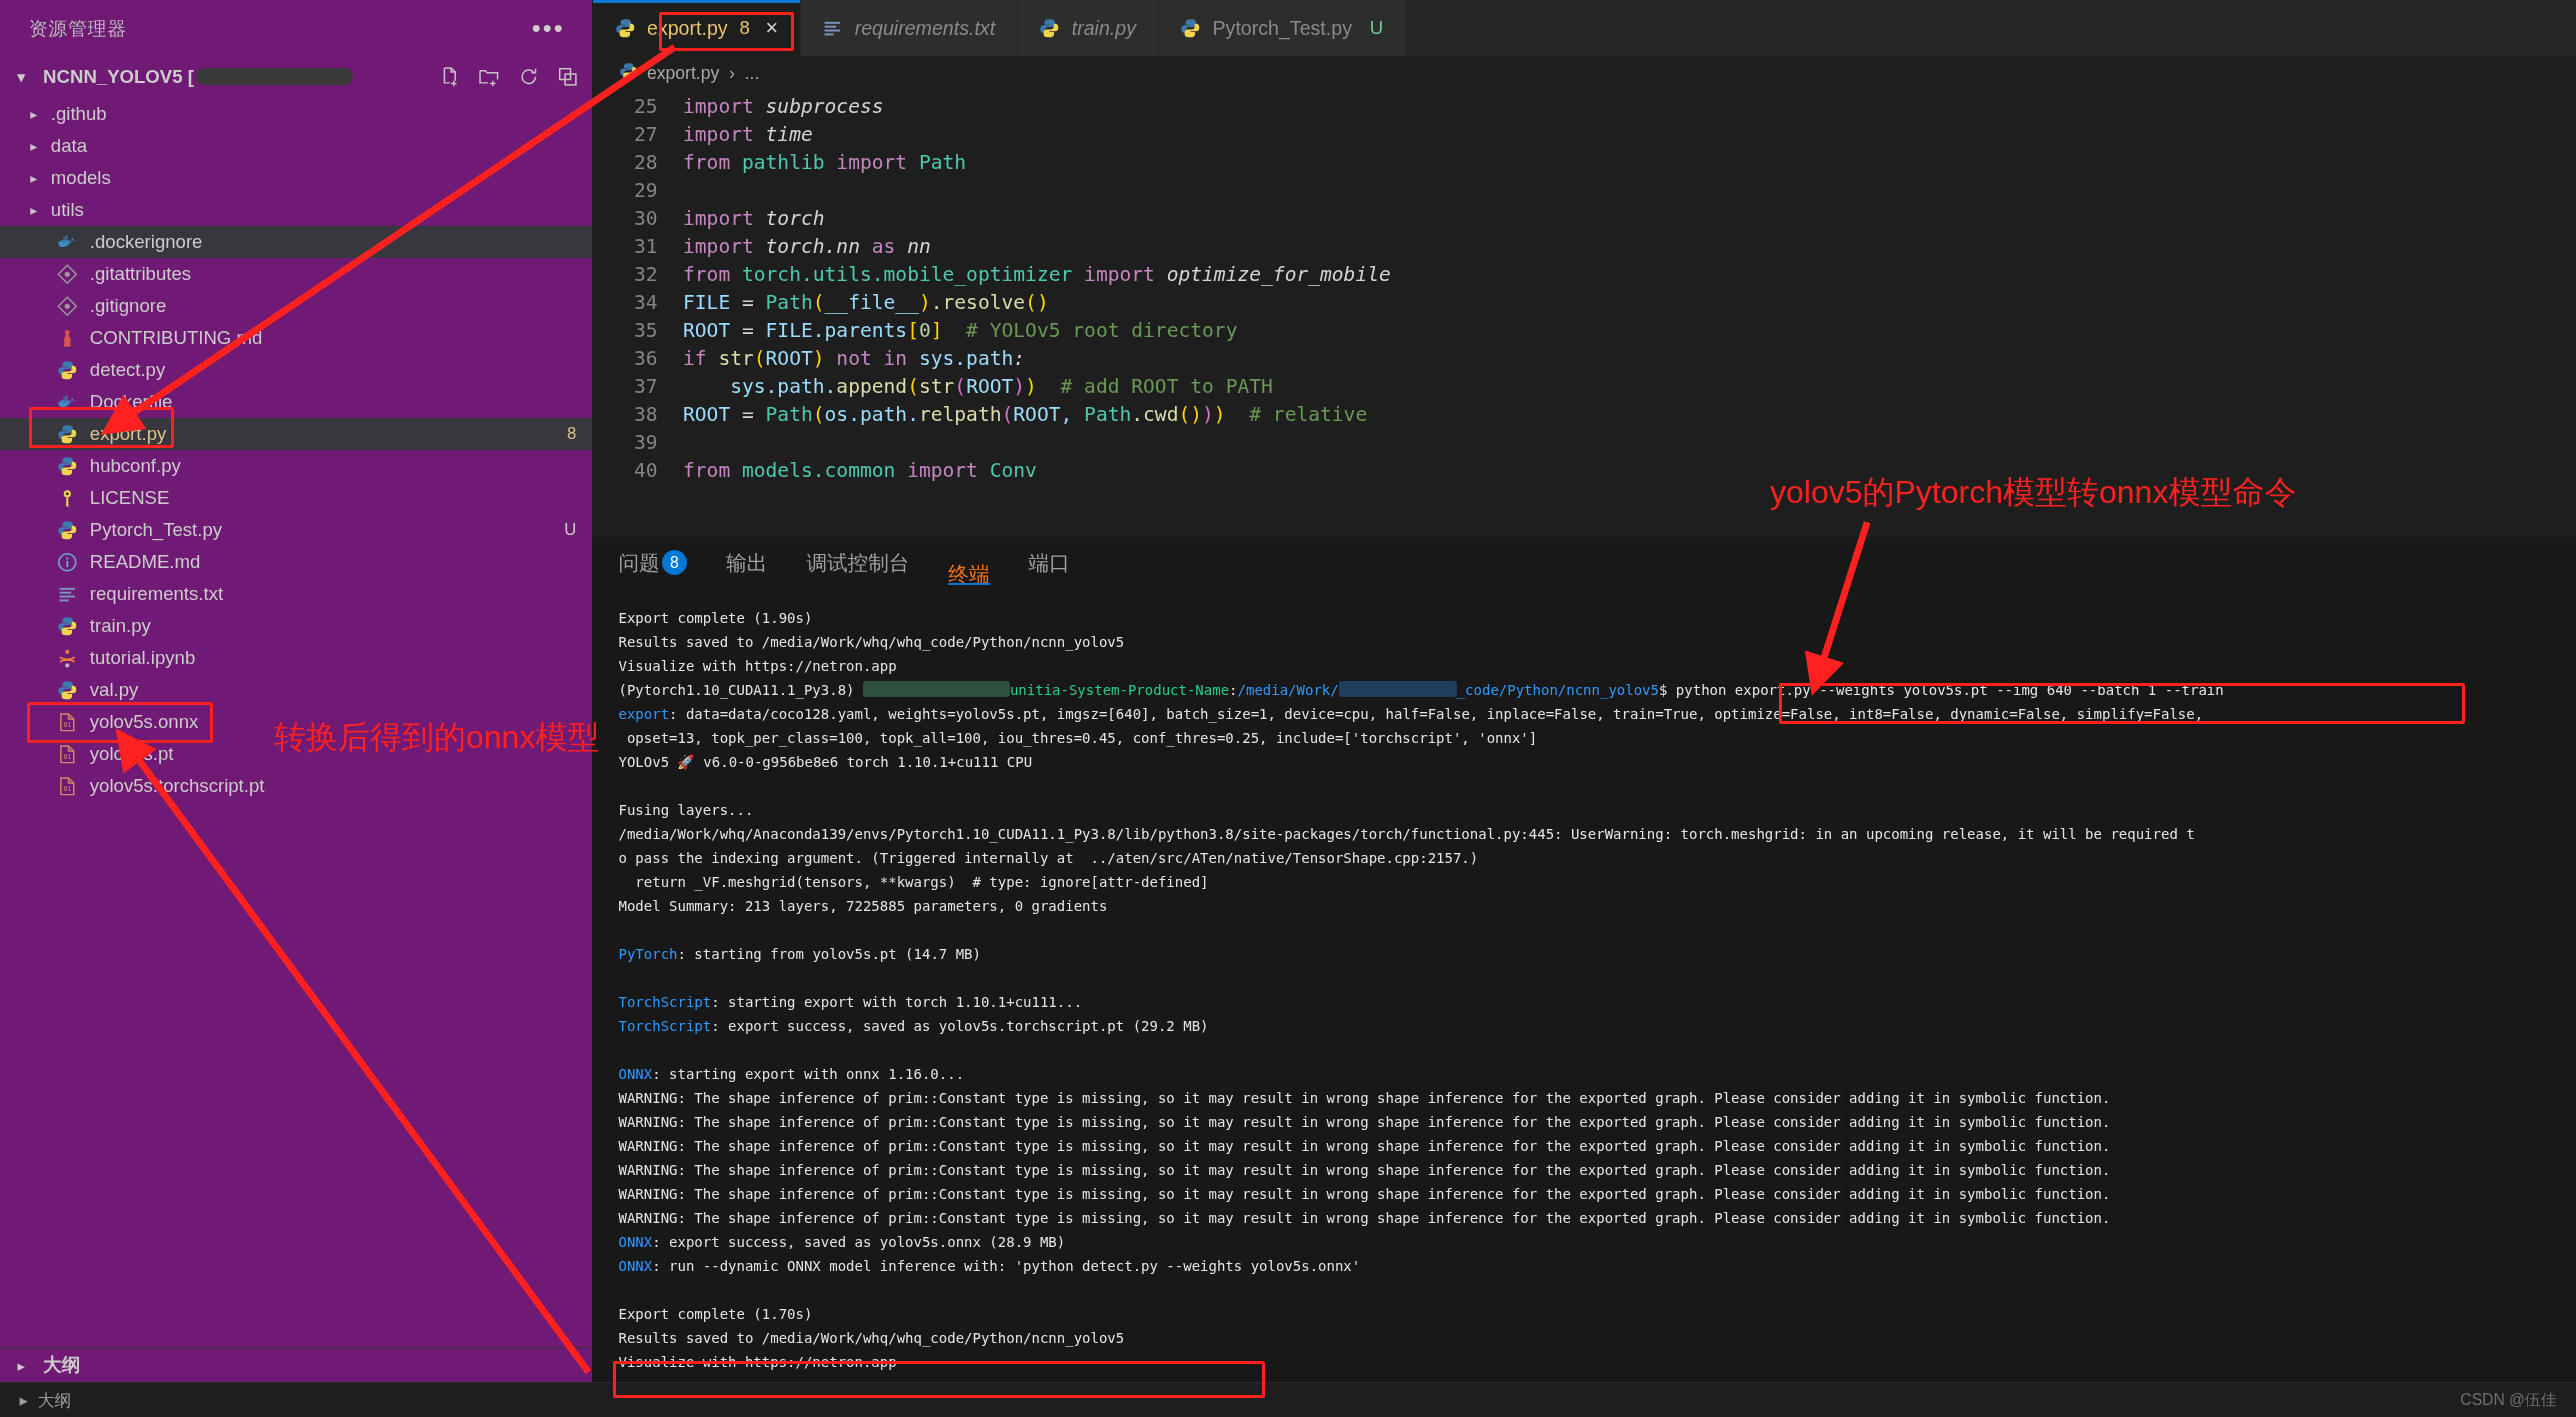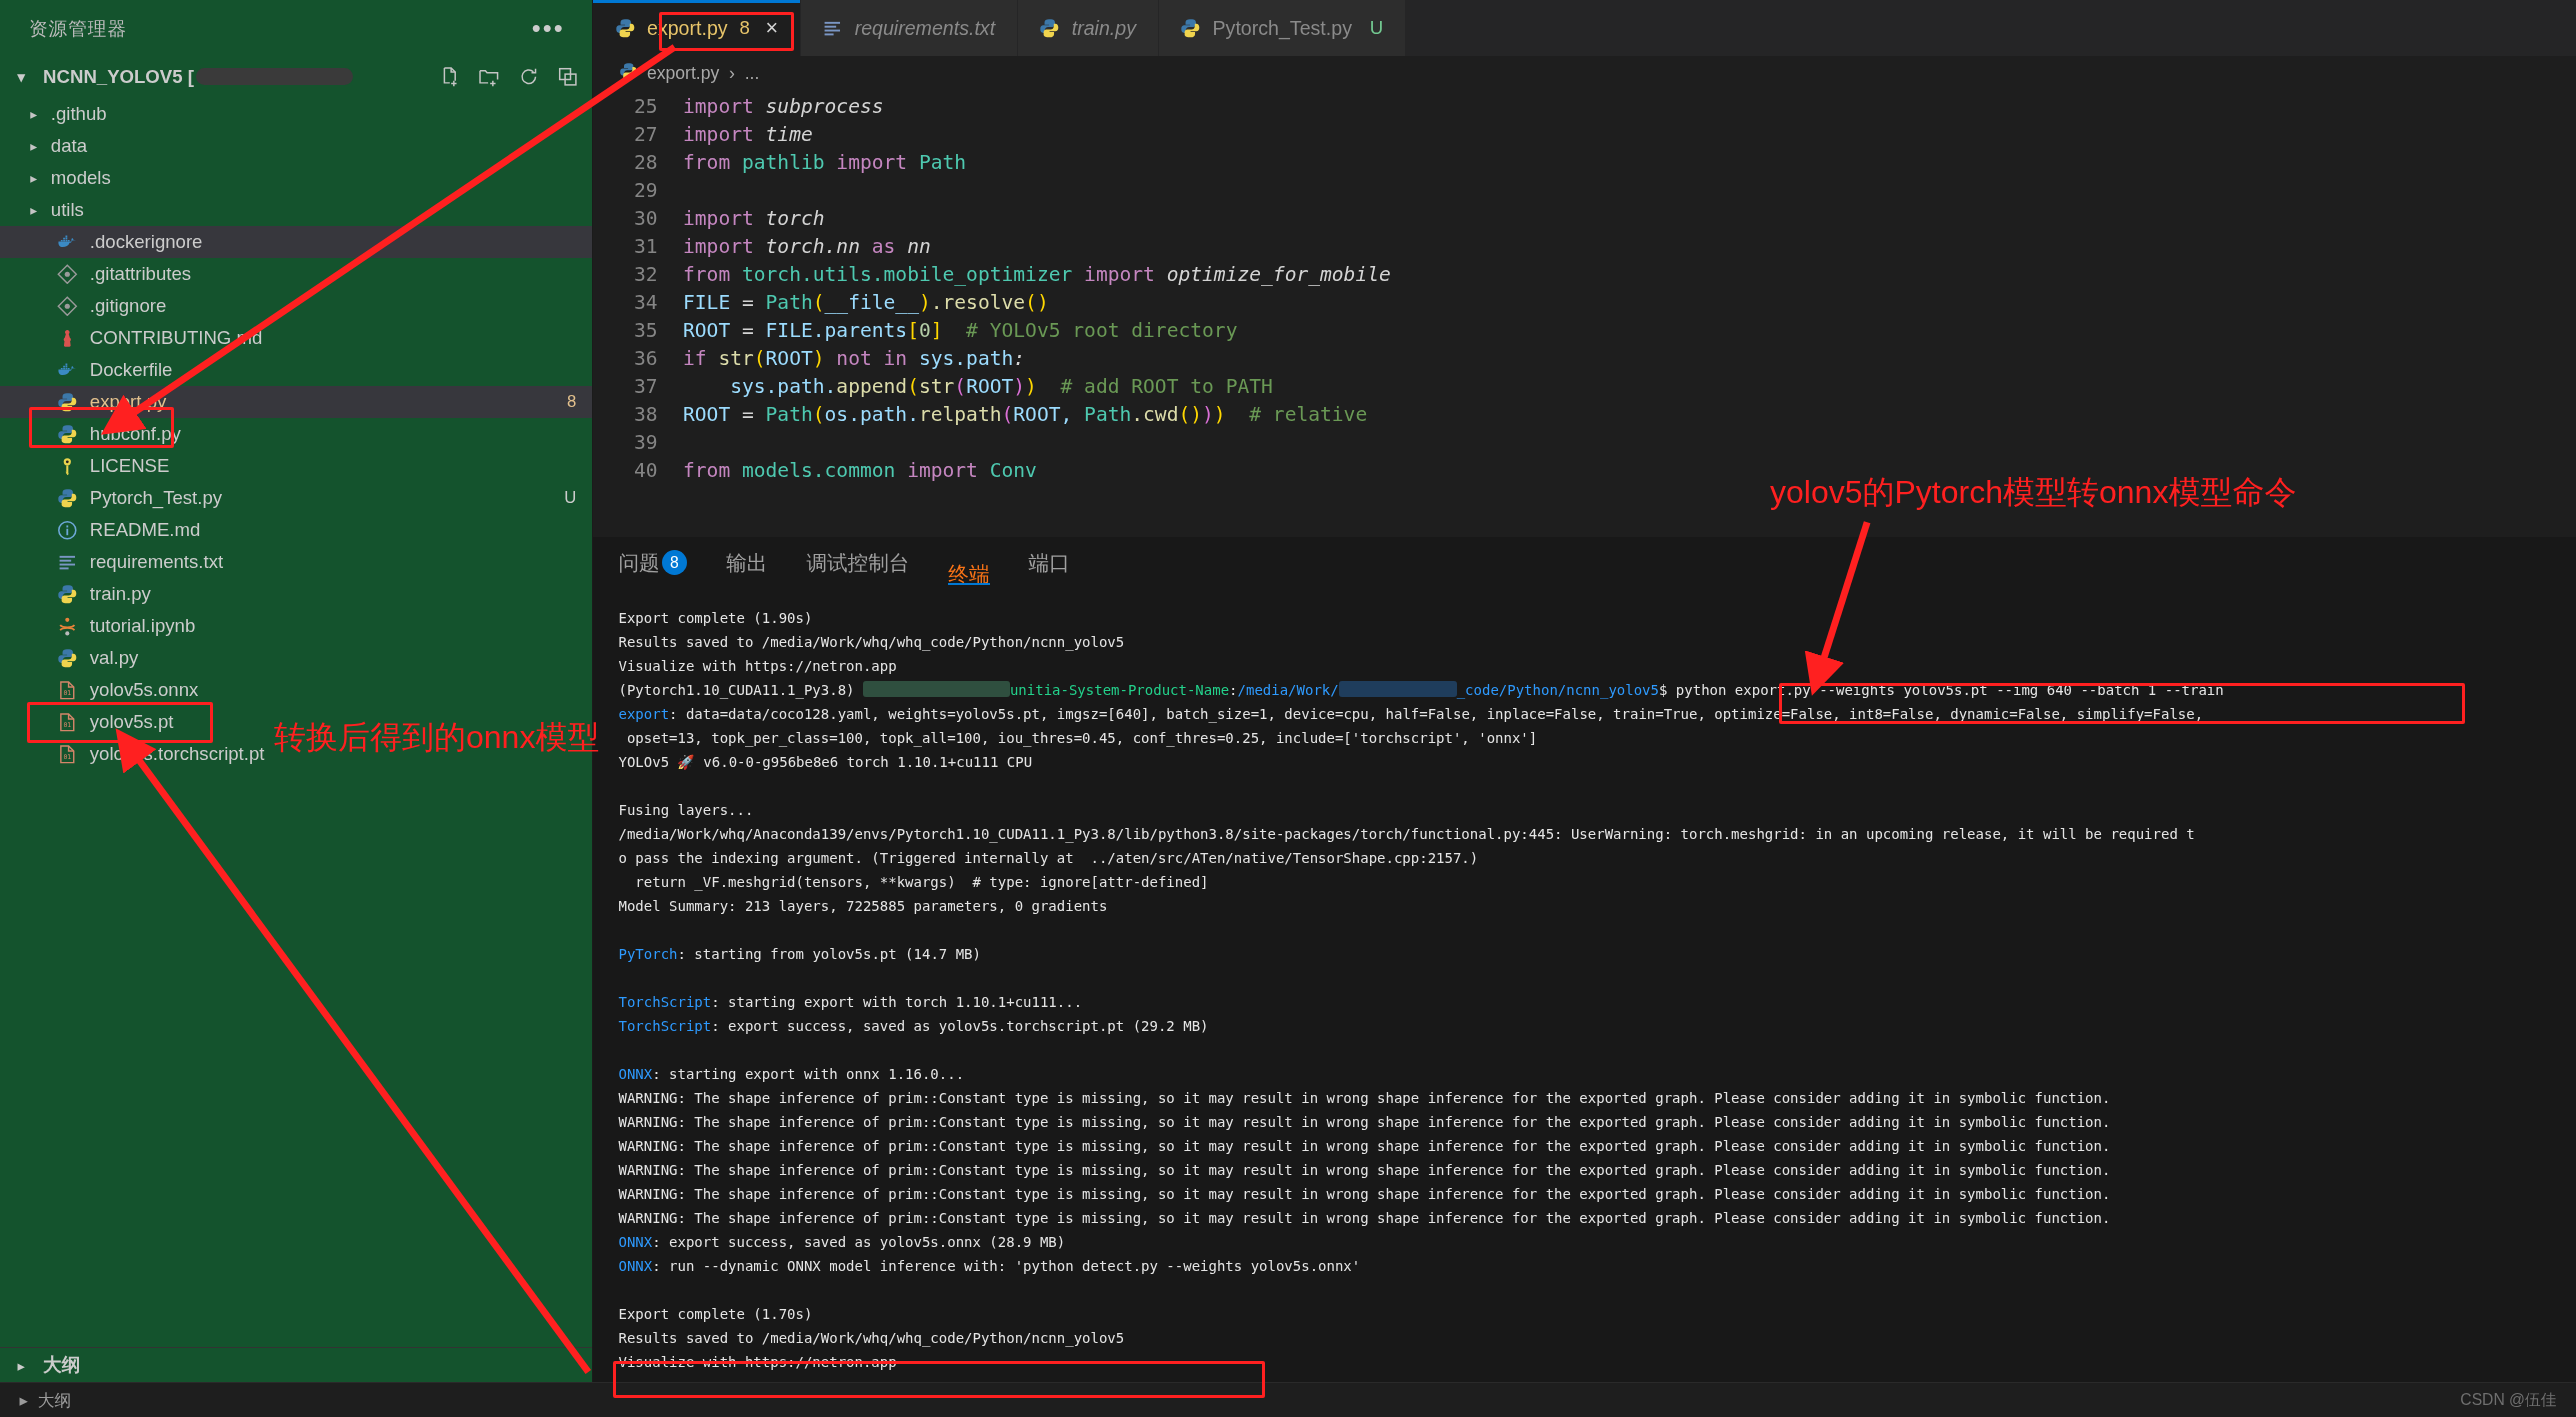--- a/index.html
+++ b/index.html
@@ -14,21 +14,21 @@
     width: 2576px; height: 1417px;
     display: flex;
     flex-direction: column;
     background: #1e1e1e;
   }
   .main-row { display: flex; flex: 1; min-height: 0; }
 
   
   .sidebar {
     width: 593px;
-    background: #14532d;
+    background: #701a75;
     display: flex;
     flex-direction: column;
     border-right: 1px solid #1b1b1b;
     flex: none;
   }
   .sidebar-header {
     height: 57px;
     display: flex;
     align-items: center;
     padding: 0 27.4px 0 29px;
@@ -324,20 +324,30 @@
               <svg width="20.6" height="20.6" viewBox="0 0 16 16">
                 <path d="M8 1.5c-1 0-1.8.8-1.8 1.8 0 .6.3 1.1.7 1.4L6 7.5c-.5.3-.8.8-.8 1.4 0 .5.2 1 .6 1.3l-.4 3.4c0 .5.4.9.9.9h3.4c.5 0 .9-.4.9-.9l-.4-3.4c.4-.3.6-.8.6-1.3 0-.6-.3-1.1-.8-1.4l-.9-2.8c.4-.3.7-.8.7-1.4 0-1-.8-1.8-1.8-1.8z" fill="#d9534f"></path>
               </svg>
             </span>
             <span class="lbl c-default">CONTRIBUTING.md</span>
           </div>
           <div class="trow">
             <span class="ind deep"></span>
             <span class="ficon">
               <svg width="20.6" height="20.6" viewBox="0 0 16 16">
+                <path d="M7.7 1C5.6 1 4.3 1.9 4.3 3.4v1.8h3.5v.5H3.3C1.9 5.7 1 6.6 1 8.6s.9 3 2.3 3h1.2v-2c0-1.5 1.1-2.6 2.6-2.6h3.2c1.2 0 2.1-.9 2.1-2.1V3.4C12.4 1.9 11 1 9.5 1H7.7z" fill="#3c78a9"></path>
+                <path d="M8.3 15c2.1 0 3.4-.9 3.4-2.4v-1.8H8.2v-.5h4.5c1.4 0 2.3-.9 2.3-2.9s-.9-3-2.3-3h-1.2v2c0 1.5-1.1 2.6-2.6 2.6H5.7c-1.2 0-2.1.9-2.1 2.1v1.9C3.6 14.1 5 15 6.5 15h1.8z" fill="#f0d44e"></path>
+              </svg>
+            </span>
+            <span class="lbl c-default">detect.py</span>
+          </div>
+          <div class="trow">
+            <span class="ind deep"></span>
+            <span class="ficon">
+              <svg width="20.6" height="20.6" viewBox="0 0 16 16">
                 <path d="M14.5 6.6c-.3-.2-1-.3-1.6-.2-.1-.6-.4-1.1-.9-1.5l-.3-.2-.2.3c-.3.4-.4 1-.3 1.5 0 .2.1.5.3.7-.2.1-.5.2-1 .2H1.2l-.1.3c-.1 1 .1 2 .6 2.8.6.8 1.5 1.2 2.7 1.2 2.6 0 4.5-1.2 5.4-3.4.4 0 1.2 0 1.6-.8l.1-.2.1-.2.2-.4-.3-.1zM3 6.2h1.4v1.4H3V6.2zm1.8 0h1.4v1.4H4.8V6.2zm1.8 0H8v1.4H6.6V6.2zm1.8 0h1.4v1.4H8.4V6.2zM4.8 4.5h1.4v1.4H4.8V4.5zm1.8 0H8v1.4H6.6V4.5zm0-1.7H8v1.4H6.6V2.8z" fill="#3b8ac4"></path>
               </svg>
             </span>
             <span class="lbl c-default">Dockerfile</span>
           </div>
           <div class="trow selected">
             <span class="ind deep"></span>
             <span class="ficon">
               <svg width="20.6" height="20.6" viewBox="0 0 16 16">
                 <path d="M7.7 1C5.6 1 4.3 1.9 4.3 3.4v1.8h3.5v.5H3.3C1.9 5.7 1 6.6 1 8.6s.9 3 2.3 3h1.2v-2c0-1.5 1.1-2.6 2.6-2.6h3.2c1.2 0 2.1-.9 2.1-2.1V3.4C12.4 1.9 11 1 9.5 1H7.7z" fill="#3c78a9"></path>

